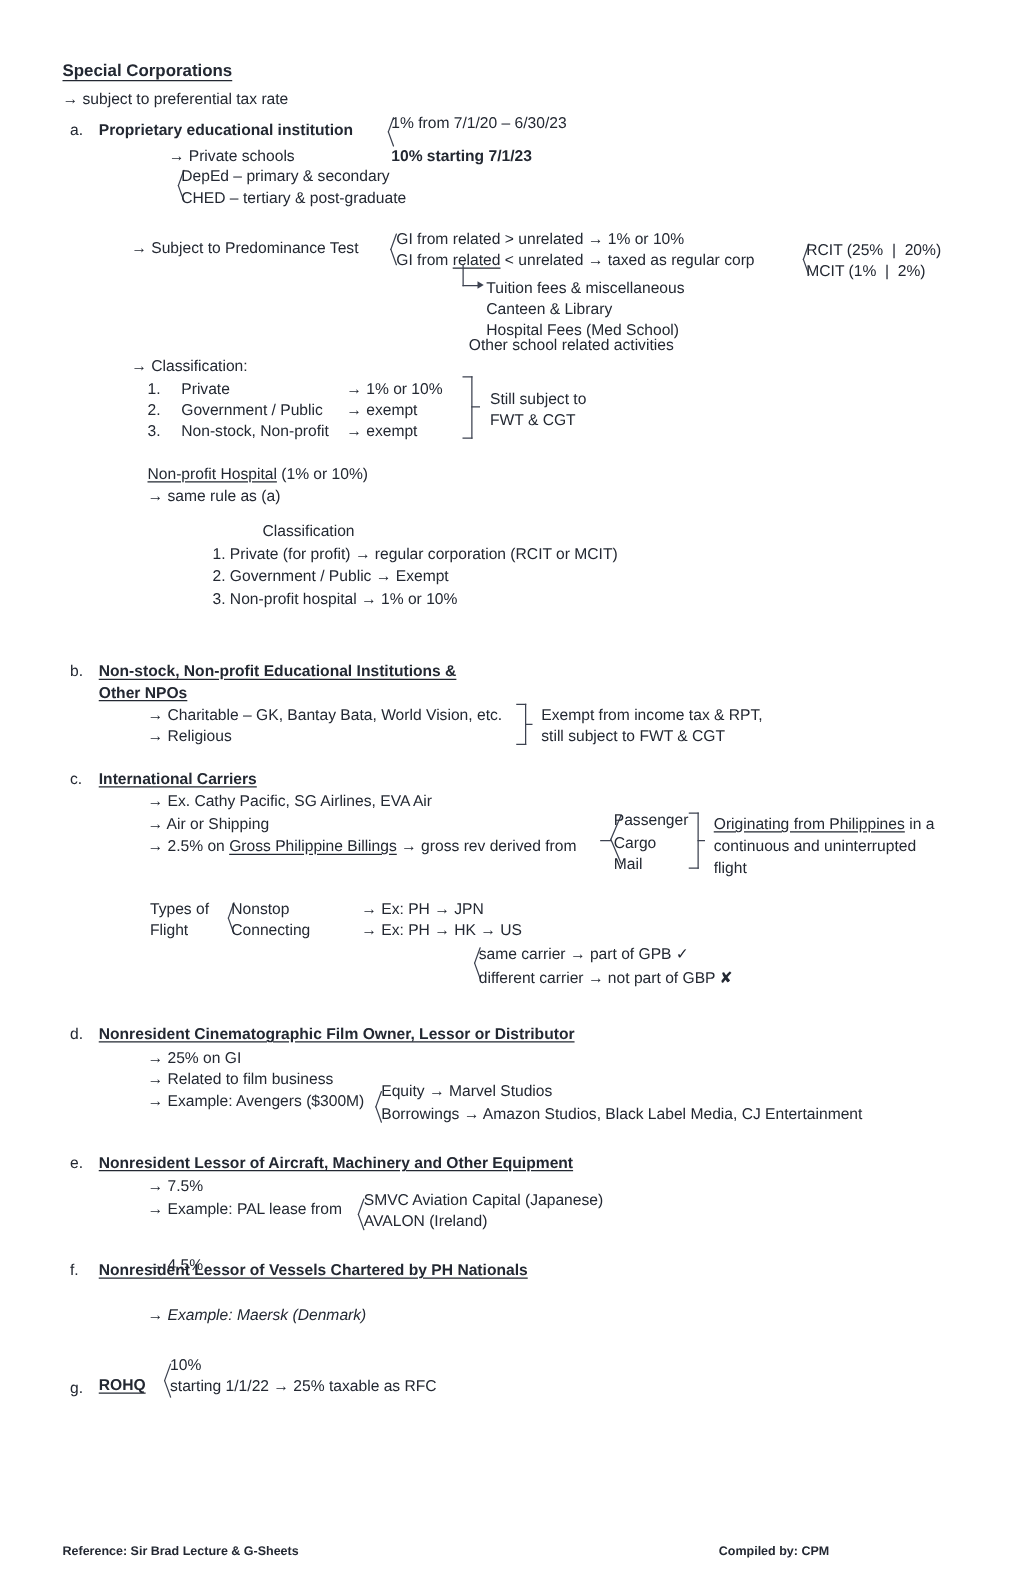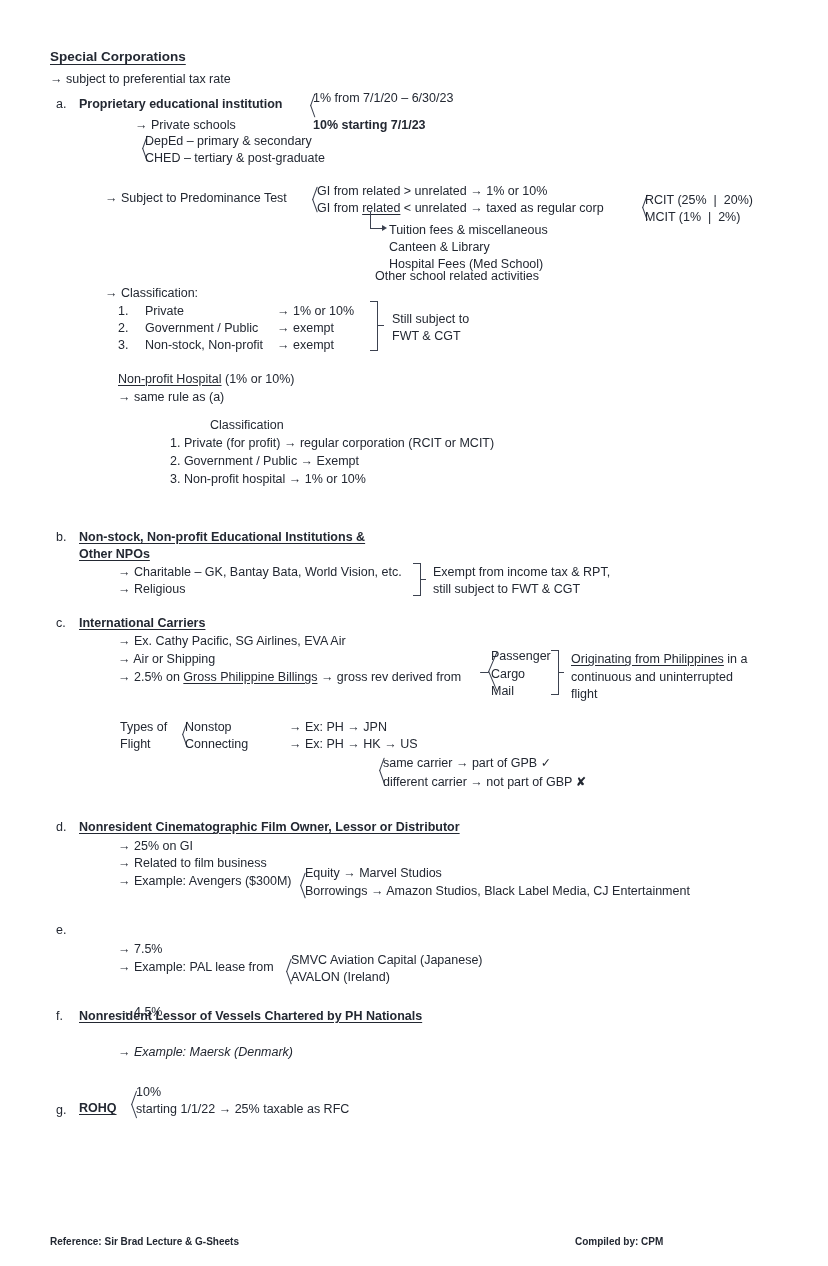--- a/index.html
+++ b/index.html
@@ -239,20 +239,21 @@
   <div class="t" style="left:118px; top:873px;">→ Example: Avengers ($300M)</div>
 
   <div class="brace" style="left:291px; top:872px; width:12px; height:26px;">
     <i style="height:14px; left:9px; top:0px; transform-origin:bottom center; transform:rotate(20deg);"></i>
     <i style="height:14px; left:9px; top:13px; transform-origin:top center; transform:rotate(-20deg);"></i>
   </div>
   <div class="t" style="left:305px; top:865px;">Equity → Marvel Studios</div>
   <div class="t" style="left:305px; top:883px;">Borrowings → Amazon Studios, Black Label Media, CJ Entertainment</div>
 
   <div class="t sec-letter" style="left:56px; top:922px;">e.</div>
+  <div class="t sec-title" style="left:79px; top:922px;">Nonresident Lessor of Aircraft, Machinery and Other Equipment</div>
 
   <div class="t" style="left:118px; top:941px;">→ 7.5%</div>
   <div class="t" style="left:118px; top:959px;">→ Example: PAL lease from</div>
 
   <div class="brace" style="left:277px; top:958px; width:12px; height:26px;">
     <i style="height:14px; left:9px; top:0px; transform-origin:bottom center; transform:rotate(20deg);"></i>
     <i style="height:14px; left:9px; top:13px; transform-origin:top center; transform:rotate(-20deg);"></i>
   </div>
   <div class="t" style="left:291px; top:952px;">SMVC Aviation Capital (Japanese)</div>
   <div class="t" style="left:291px; top:969px;">AVALON (Ireland)</div>

